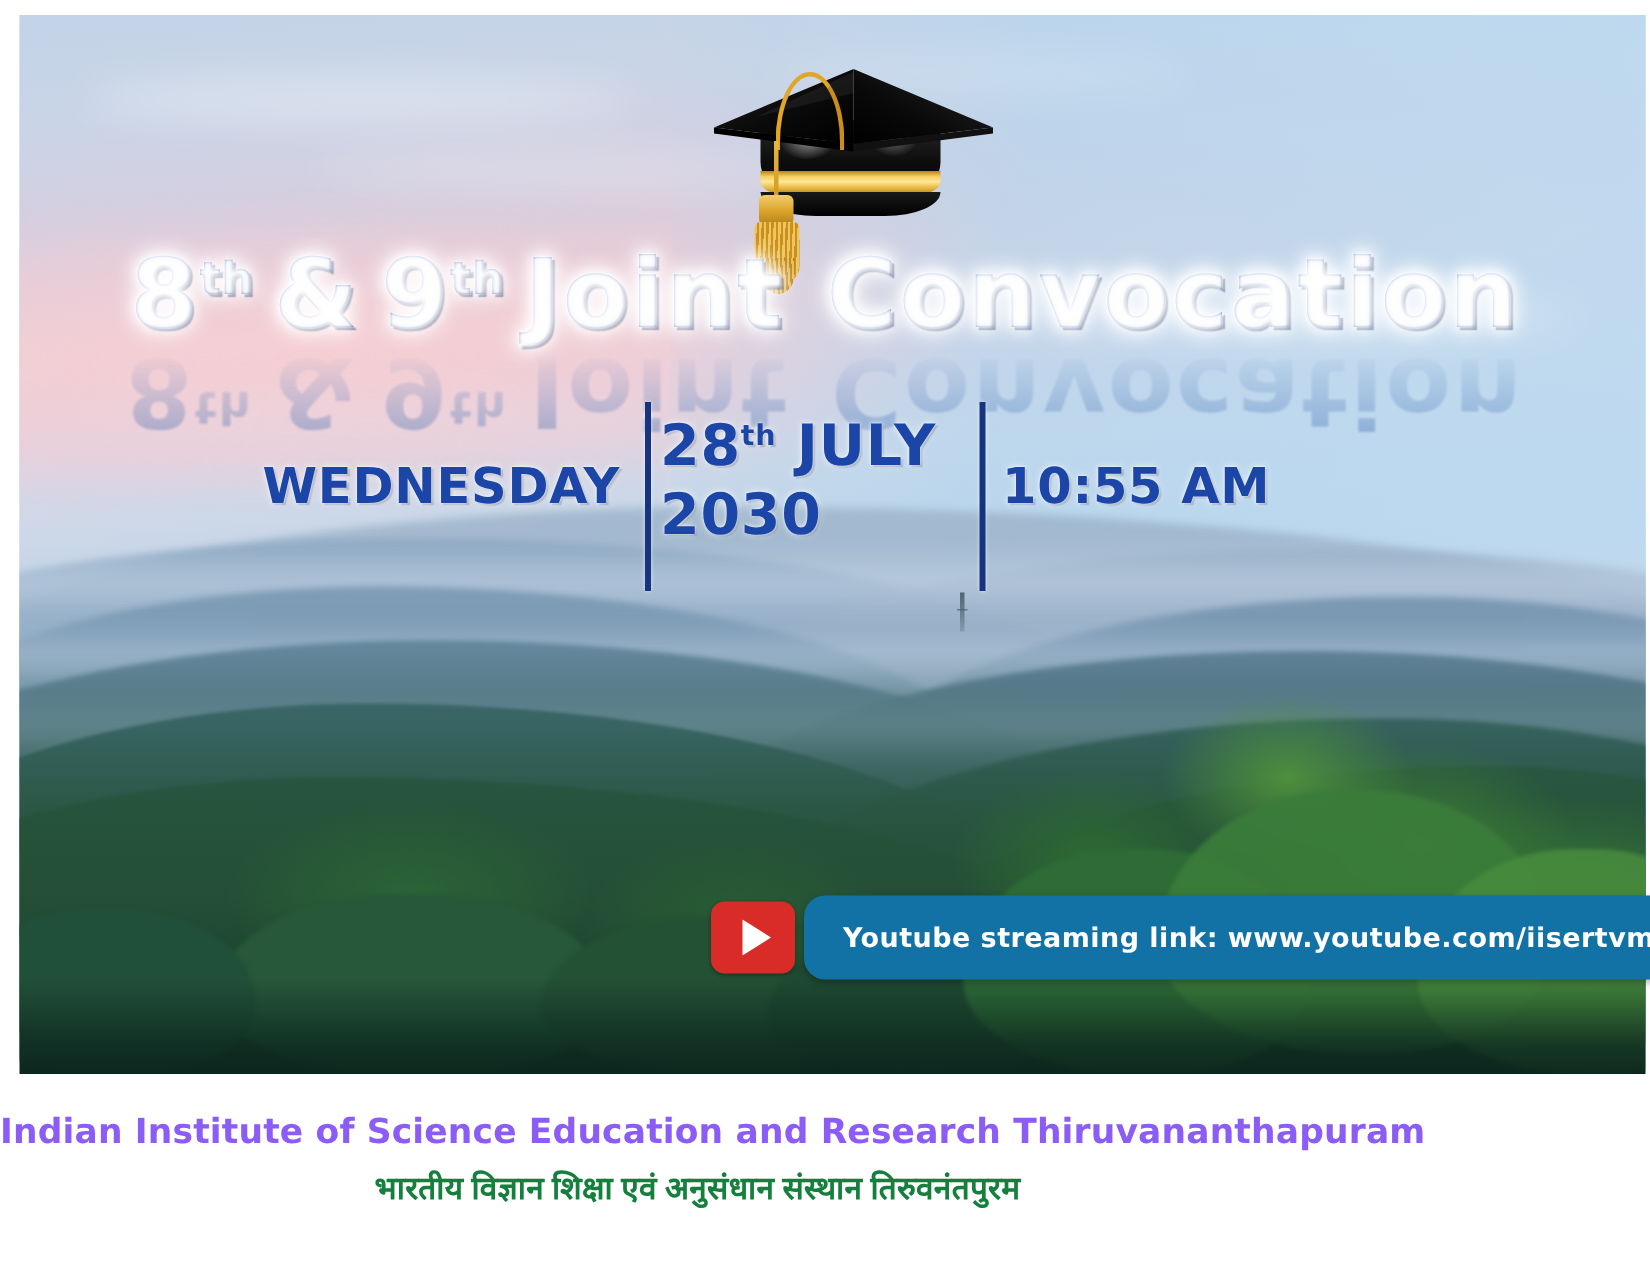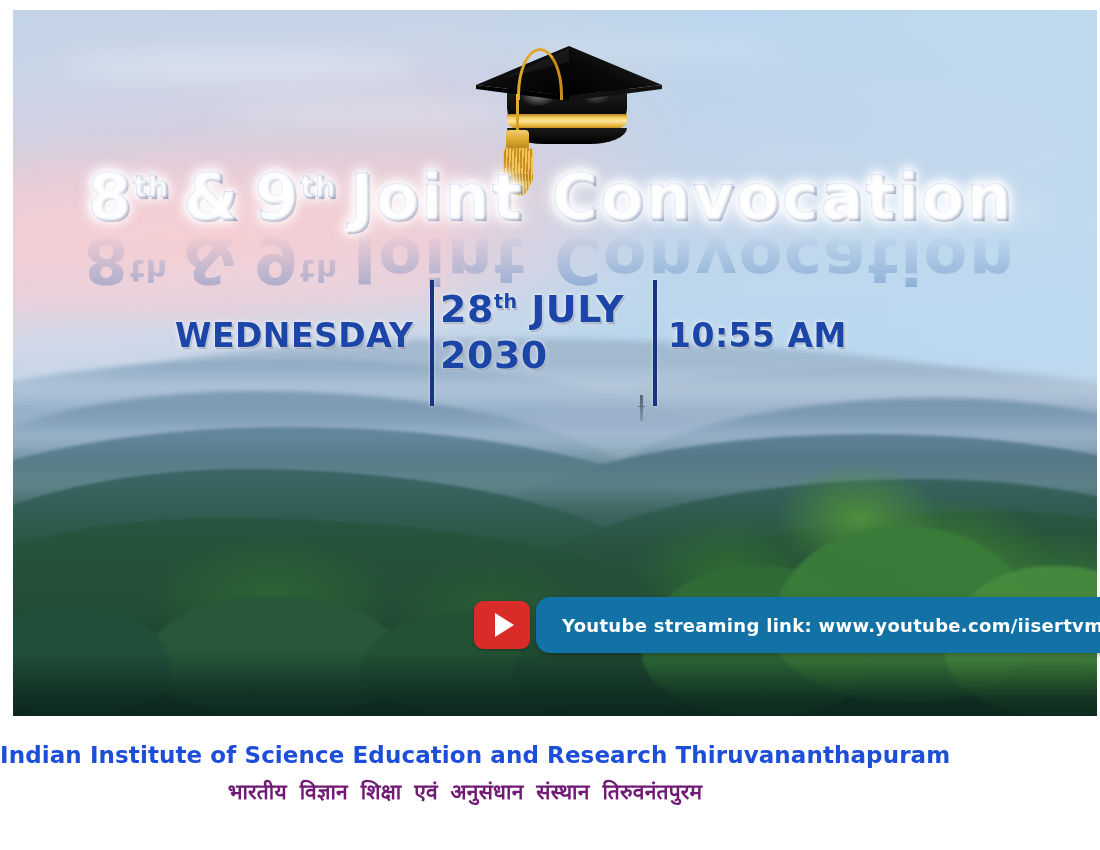--- a/index.html
+++ b/index.html
@@ -297,21 +297,21 @@
     opacity: .42;
     -webkit-mask-image: linear-gradient(to top, rgba(0,0,0,0) 8%, rgba(0,0,0,.85) 92%);
     mask-image: linear-gradient(to top, rgba(0,0,0,0) 8%, rgba(0,0,0,.85) 92%);
     filter: blur(.6px);
   }
   #title-reflection sup { font-size: .47em; vertical-align: super; }
 
   
   #date-row {
     position: absolute;
-    left: 0; top: 274px;
+    left: 0; top: 262px;
     width: 884px;
     height: 132px;
     text-decoration: underline;
   }
   .dblue {
     color: #1b46a8;
     font-family: "DejaVu Sans", "Liberation Sans", sans-serif;
     font-weight: 700;
     text-shadow:
       0 0 2px rgba(255,255,255,.85),
@@ -404,30 +404,30 @@
   #footer-text {
     position: absolute;
     left: 0; top: 26px;
     width: 930px;
     text-align: center;
   }
   #inst-en {
     font-family: "DejaVu Sans", "Liberation Sans", sans-serif;
     font-weight: 700;
     font-size: 23px;
-    color: #1d4ed8;
+    color: #8b5cf6;
     letter-spacing: .1px;
     white-space: nowrap;
   }
   #inst-hi {
     margin-top: 9px;
-    font-family: Liberation Mono, monospace;
+    font-family: Liberation Serif, serif;
     font-weight: 700;
     font-size: 21px;
-    color: #701a75;
+    color: #15803d;
     letter-spacing: .2px;
     white-space: nowrap;
   }
 
 </style>
 </head>
 <body>
 
 <div id="poster">
 

